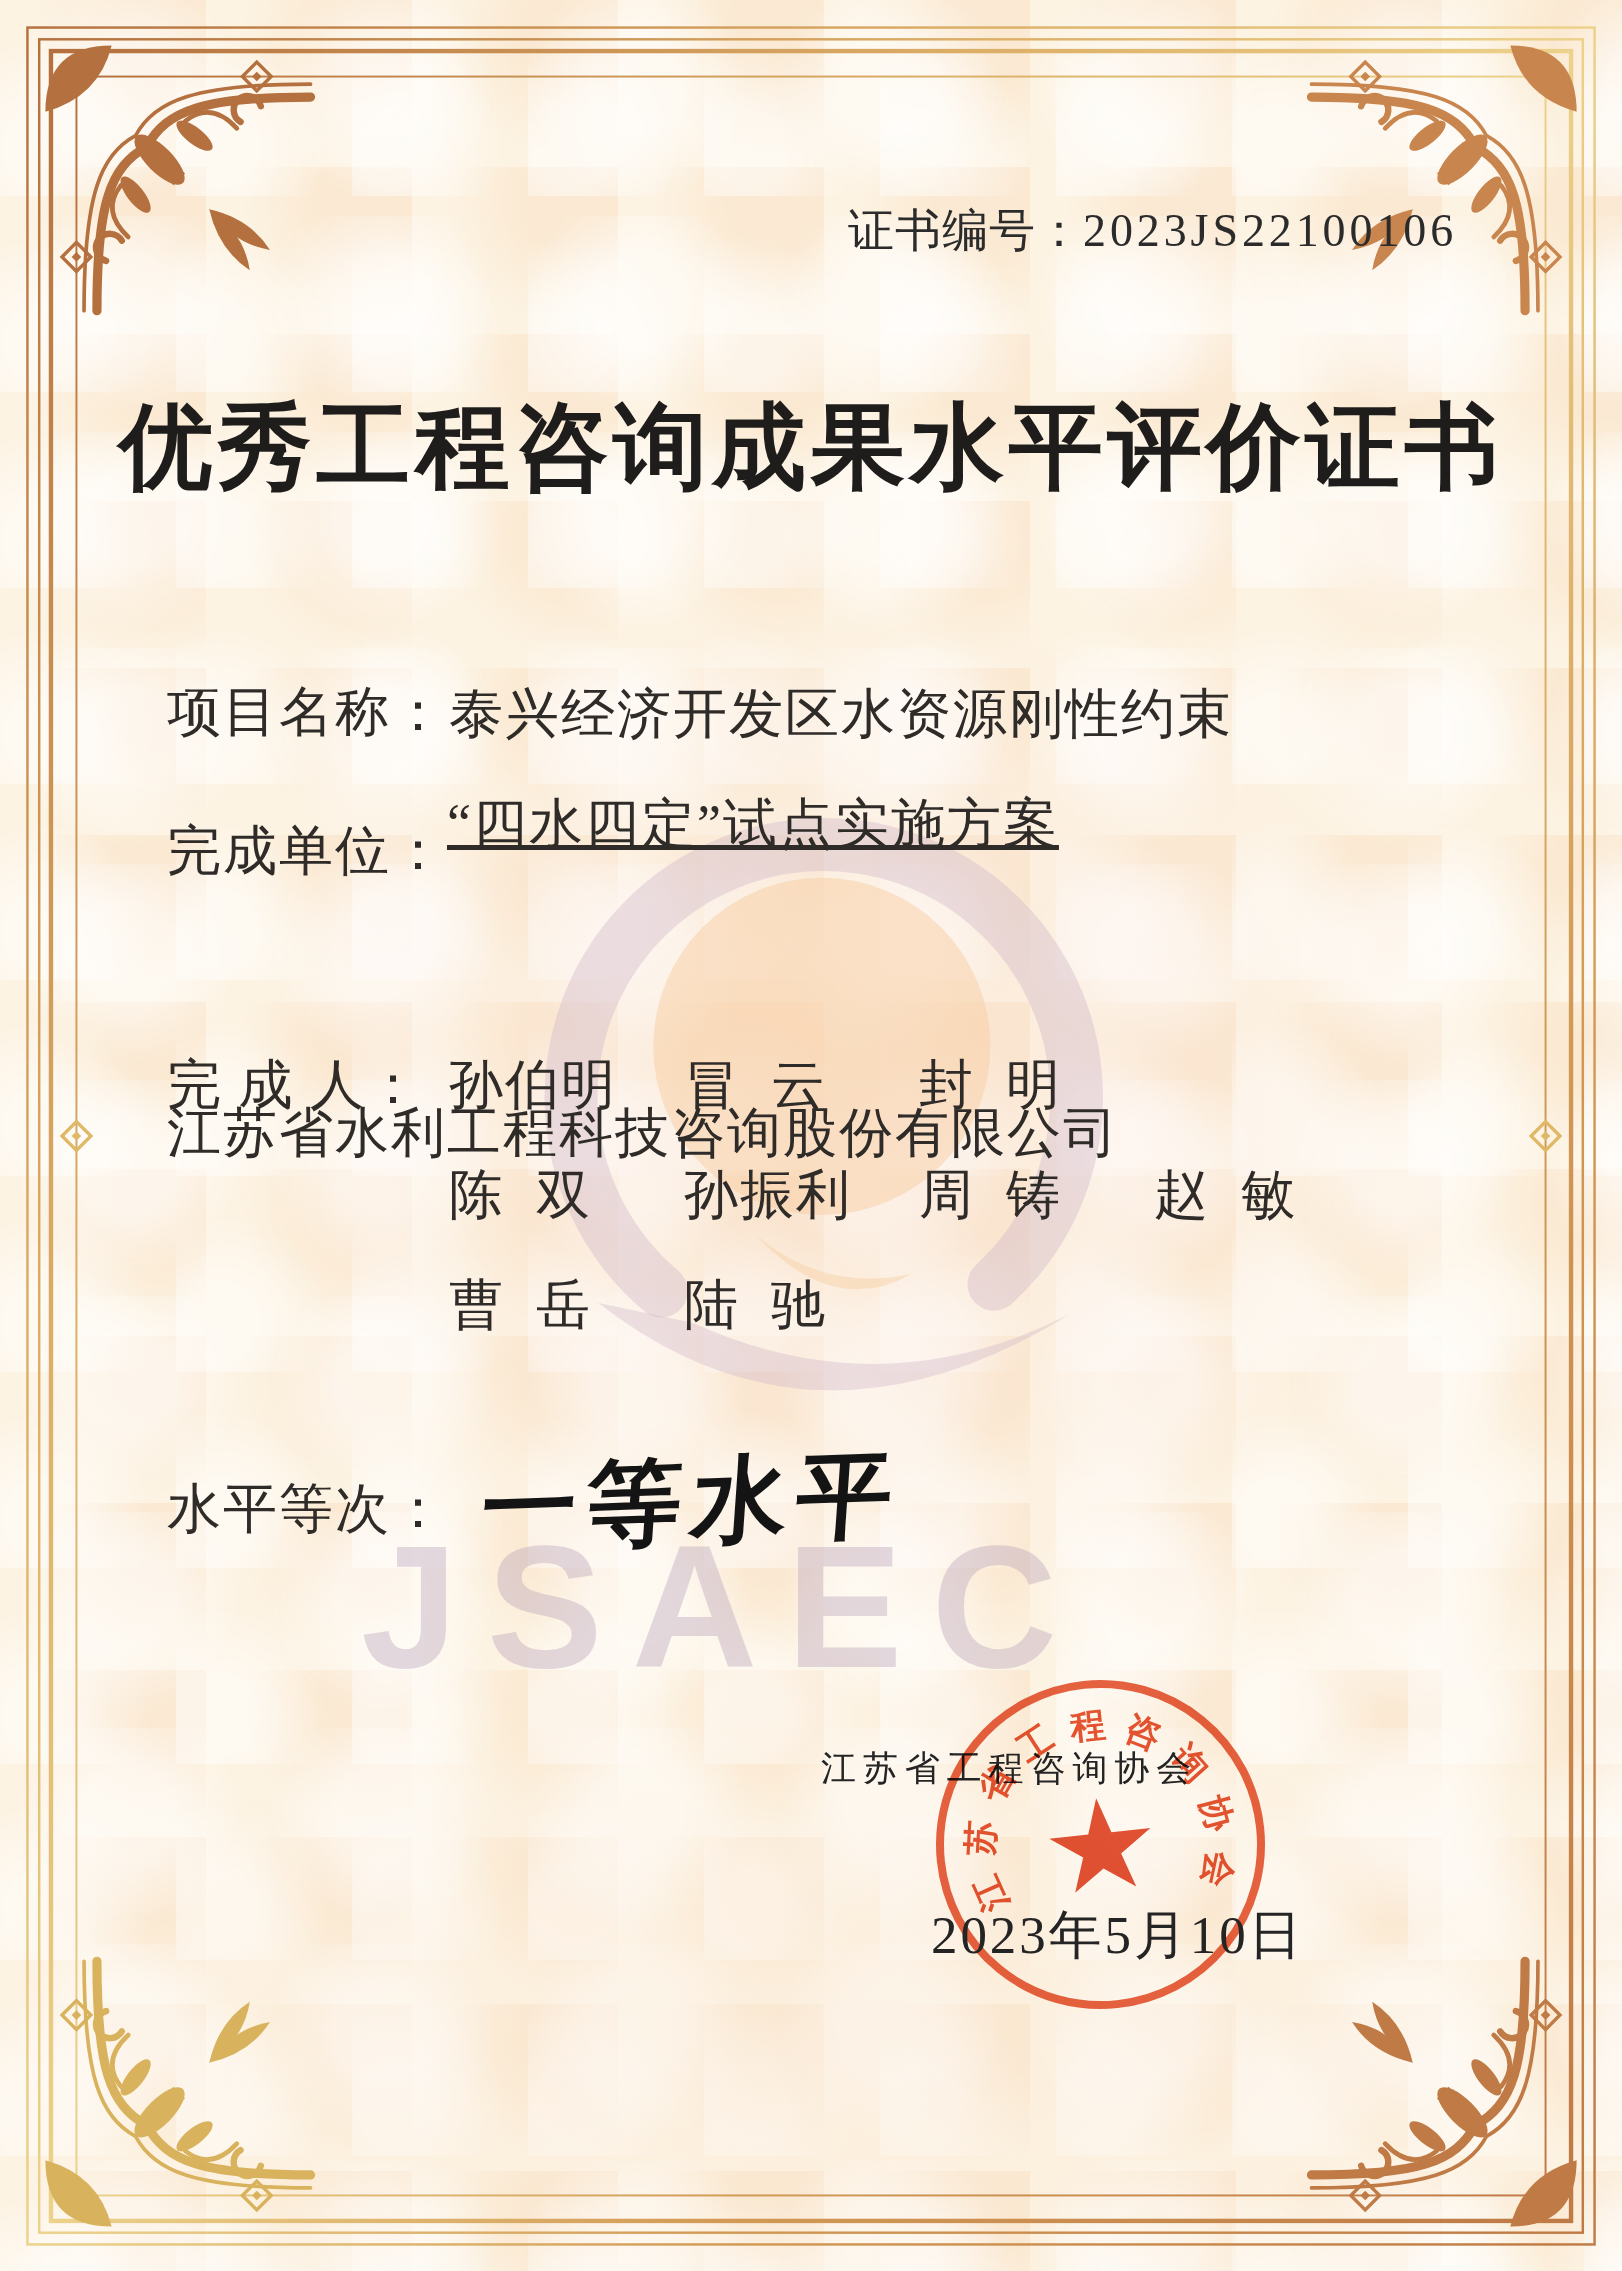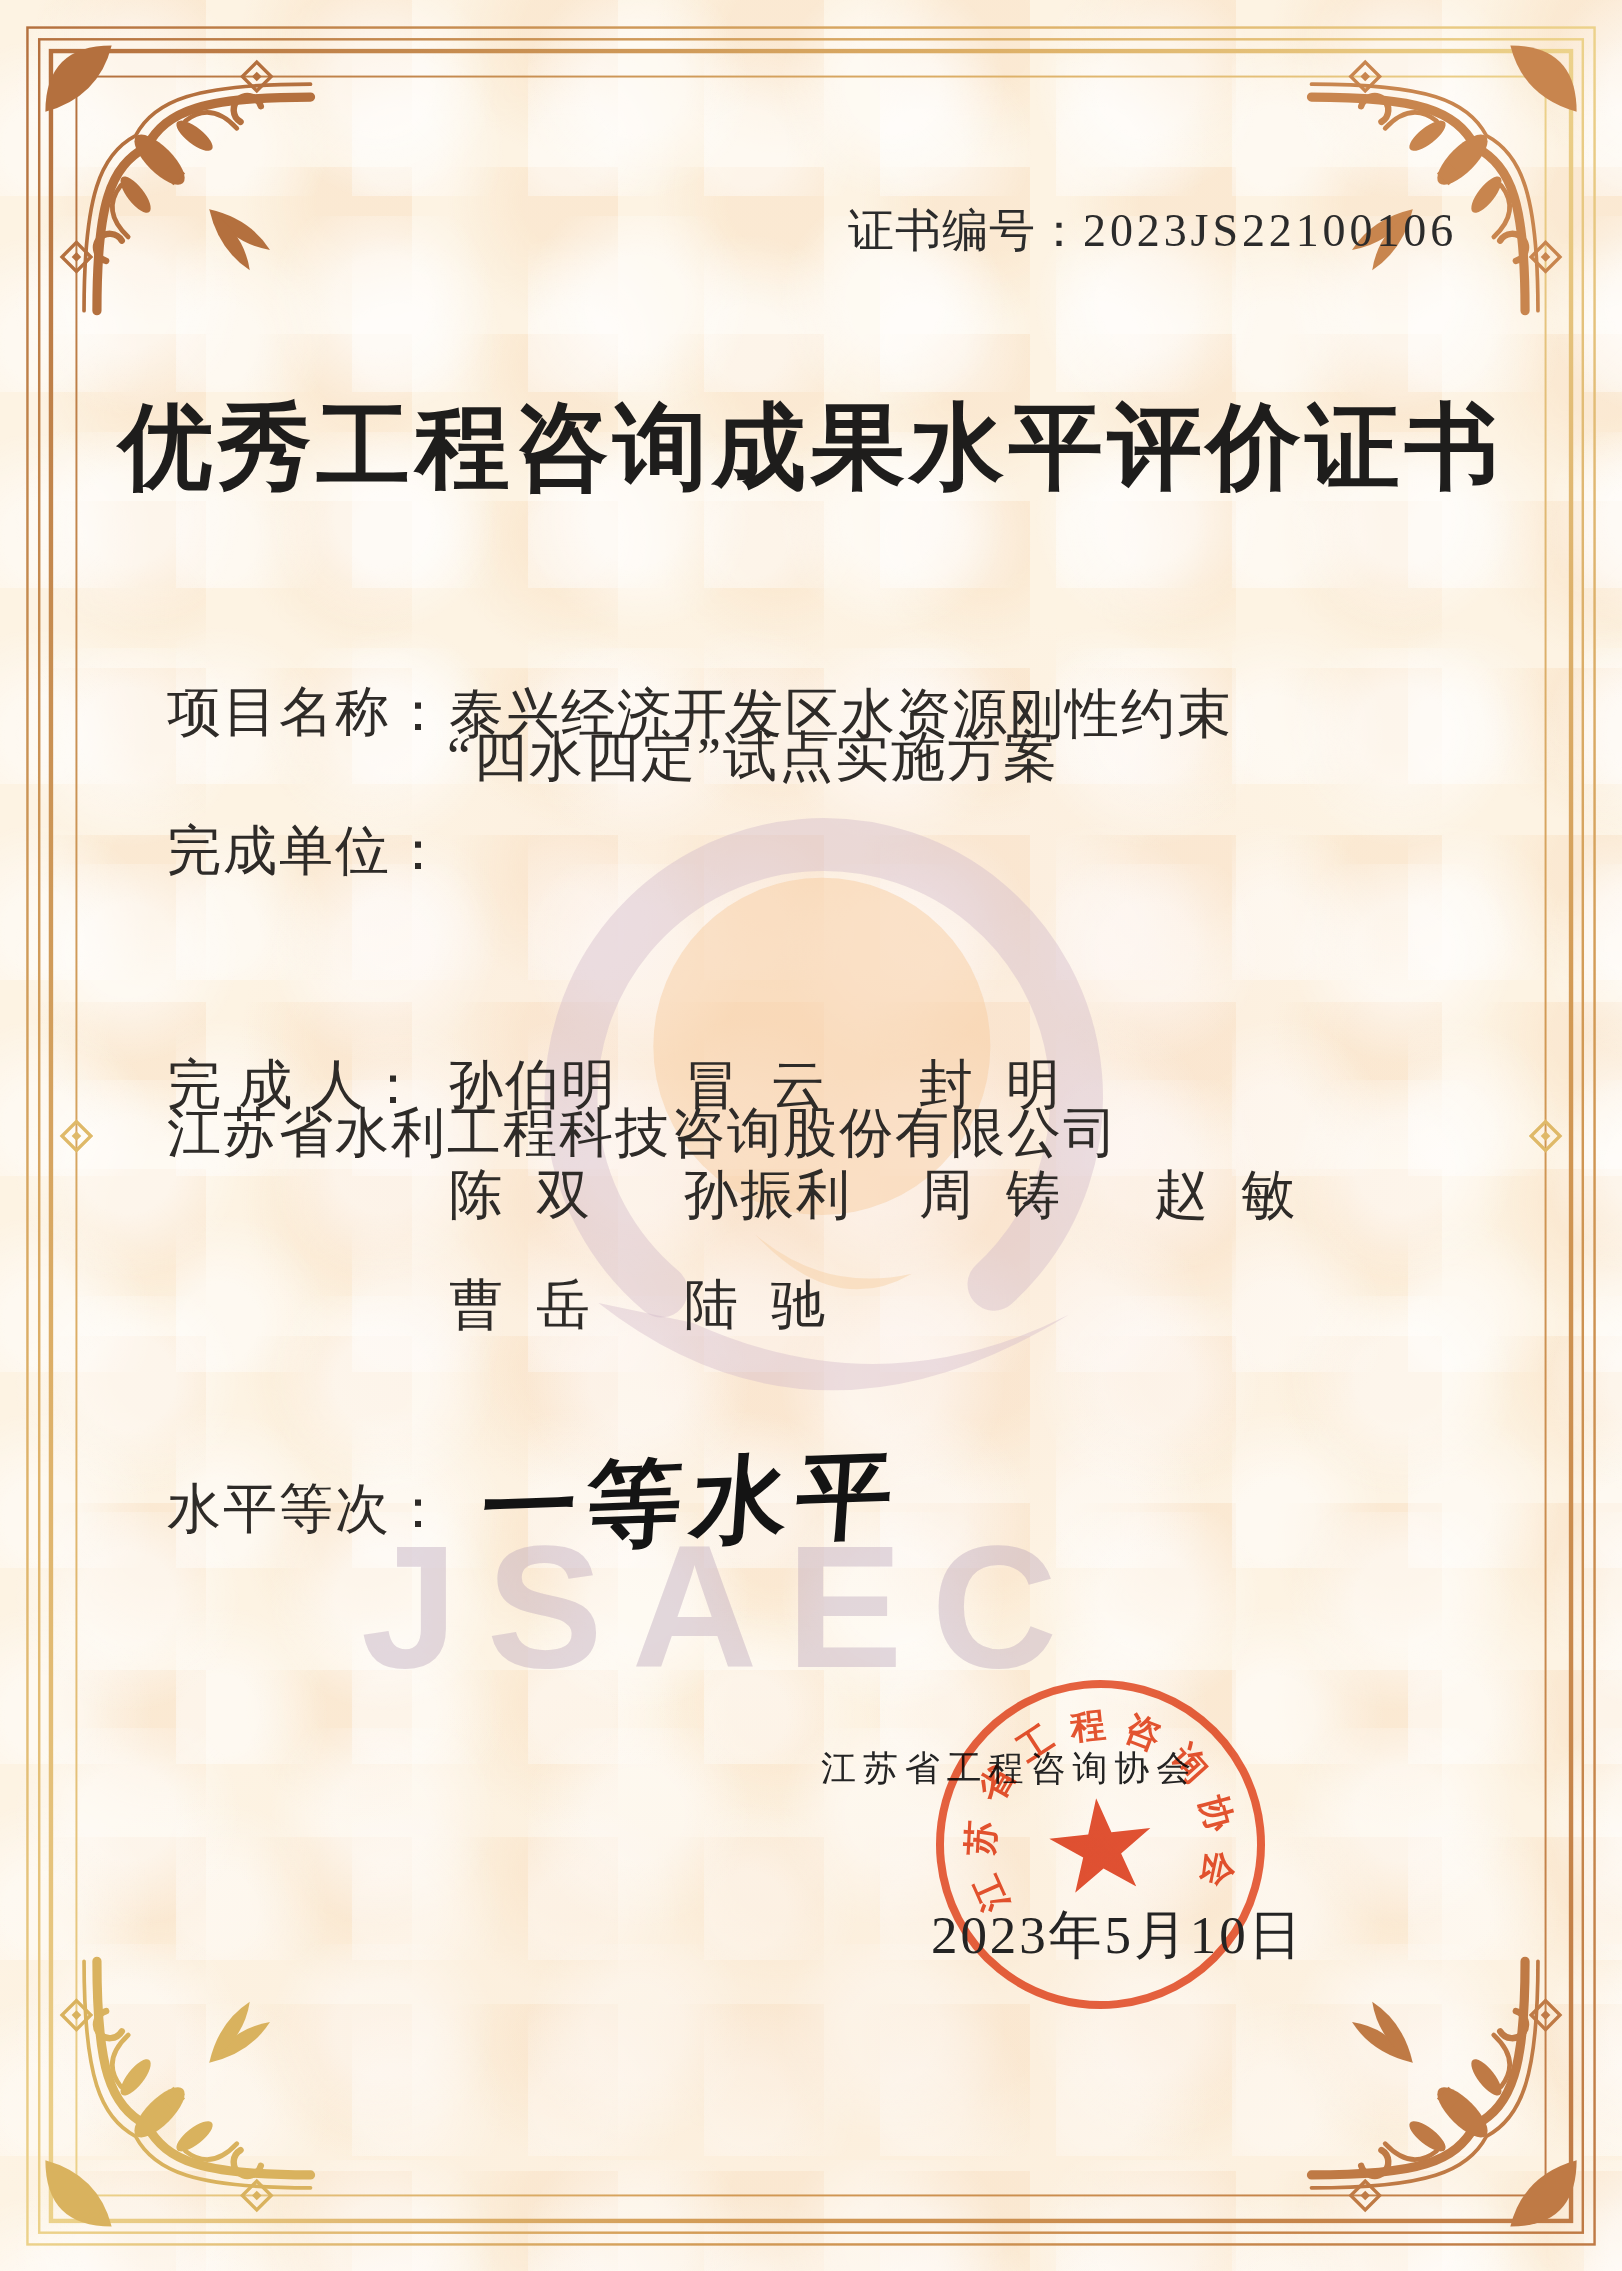--- a/index.html
+++ b/index.html
@@ -32,21 +32,21 @@
   .cert-no{position:absolute;left:848px;top:200px;z-index:2;font-size:46px;letter-spacing:1px;color:#2b2b2b;}
   .cert-no .num{letter-spacing:3.9px;}
   .title{
     position:absolute;left:0;top:384px;width:100%;margin:0;z-index:2;
     text-align:center;font-size:94px;font-weight:bold;letter-spacing:4.9px;color:#1e1d1c;
   }
   .fieldrow{position:absolute;left:167px;z-index:2;font-size:54px;letter-spacing:2px;display:flex;}
   .fieldrow .label{white-space:pre;width:282px;flex:0 0 282px;}
   .f-project{top:676px;}
   .f-project .val{line-height:76px;}
-  .project-line2{position:absolute;left:447px;top:721px;z-index:2;font-size:54px;letter-spacing:2px;}
+  .project-line2{position:absolute;left:447px;top:788px;z-index:2;font-size:54px;letter-spacing:2px;text-decoration:underline;}
   .f-unit{top:815px;flex-direction:column;}
   .f-people{top:1049px;}
   .people-rows{display:flex;flex-direction:column;}
   .people-row{display:grid;grid-template-columns:repeat(4,235px);height:110px;}
   .people-row .name{white-space:pre;}
   .f-grade{top:1439px;align-items:center;}
   .f-grade .label{margin-top:13.7px;}
   .grade-value{
     font-size:95px;font-weight:bold;color:#141414;margin-left:33px;
     transform:skewX(-6deg) rotate(-2deg);letter-spacing:9.8px;

